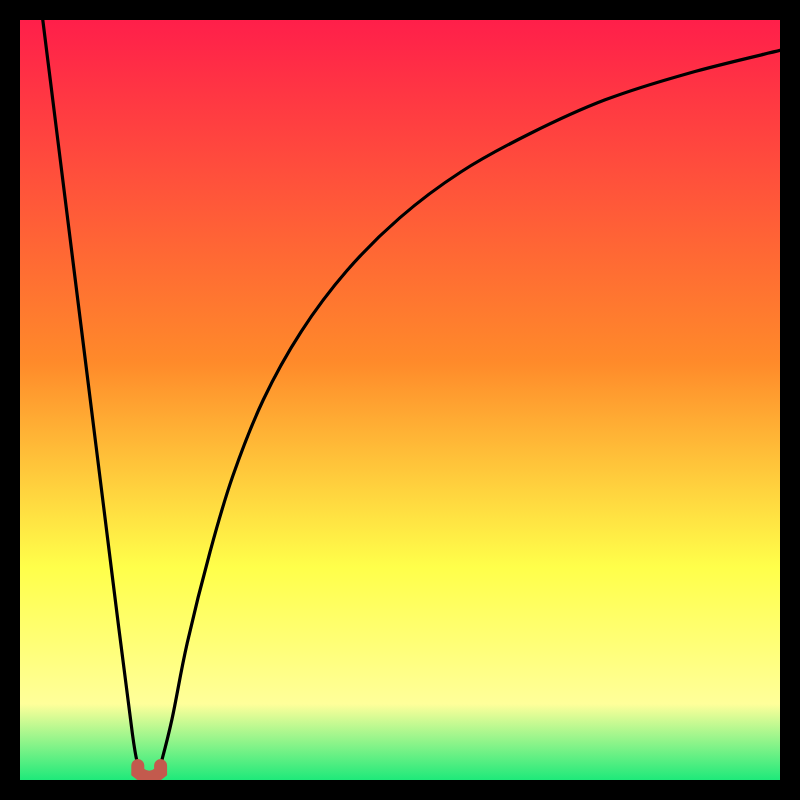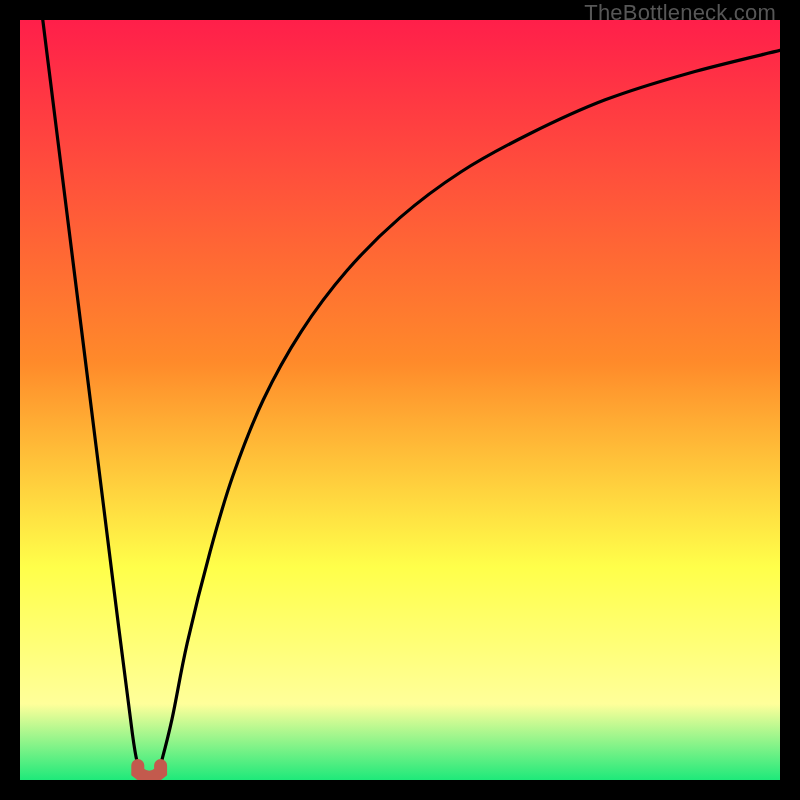--- a/index.html
+++ b/index.html
@@ -62,14 +62,13 @@
       <rect x="0" y="0" width="760" height="760" fill="url(#bg)"></rect>
     </svg>
 
     <svg class="curve-svg" viewBox="0 0 760 760" preserveAspectRatio="none">
       <path id="left-path" fill="none" stroke="#000000" stroke-width="3.2" stroke-linecap="round" d="M 22.8 0 C 24.168 10.943999999999992, 27.664 38.91199999999995, 30.400000000000002 60.799999999999955 C 33.136 82.68799999999996, 33.896 88.76800000000003, 38 121.60000000000002 C 42.104 154.43200000000002, 47.728 199.42399999999992, 53.2 243.19999999999993 C 58.672000000000004 286.97599999999994, 62.92799999999999 321.024, 68.39999999999999 364.8 C 73.87199999999999 408.576, 78.128 442.624, 83.6 486.40000000000003 C 89.07199999999999 530.176, 93.60159999999999 566.96, 98.8 608 C 103.9984 649.04, 109.06000000000002 689.776, 112.48000000000002 714.4 C 115.90000000000002 739.024, 116.1584 737.276, 117.8 744.8 C 119.4416 752.324, 120.91600000000001 754.148, 121.60000000000001 756.2"></path>
       <path id="right-path" fill="none" stroke="#000000" stroke-width="3.2" stroke-linecap="round" d="M 136.79999999999998 756.2 C 137.48399999999998 754.148, 137.864 755.06, 140.6 744.8 C 143.33599999999998 734.54, 147.212 721.0880000000001, 152 699.2 C 156.788 677.312, 160.35999999999999 653.296, 167.2 623.2 C 174.04 593.104, 181.792 562.096, 190 532 C 198.208 501.904, 203.22400000000002 483.36, 212.8 456 C 222.376 428.64, 230.88800000000003 405.992, 243.20000000000002 380 C 255.512 354.008, 266.152 334.85600000000005, 281.2 311.6 C 296.248 288.344, 309.016 271.31999999999994, 326.8 250.79999999999995 C 344.584 230.27999999999994, 359.48 215.38400000000001, 380 197.60000000000002 C 400.52 179.81600000000003, 417.5439999999999 167.048, 440.79999999999995 152 C 464.056 136.952, 483.208 126.99600000000001, 509.20000000000005 114 C 535.192 101.00399999999999, 556.4720000000001 90.74399999999997, 585.2 79.79999999999995 C 613.928 68.85599999999994, 637.336 62.09199999999993, 668.8 53.19999999999993 C 700.2639999999999 44.307999999999936, 743.584 34.50399999999997, 760 30.399999999999977"></path>
       <path id="marker-path" fill="none" stroke="#c35a4d" stroke-width="13" stroke-linecap="round" d="M 117.8 745.56 L 117.8 752.2 Q 129.2 762.2 140.6 752.2 L 140.6 745.56"></path>
     </svg>
   </div>
 
-  <div class="watermark">TheBottleneck.com</div>
 </div>
 
 </body></html>

